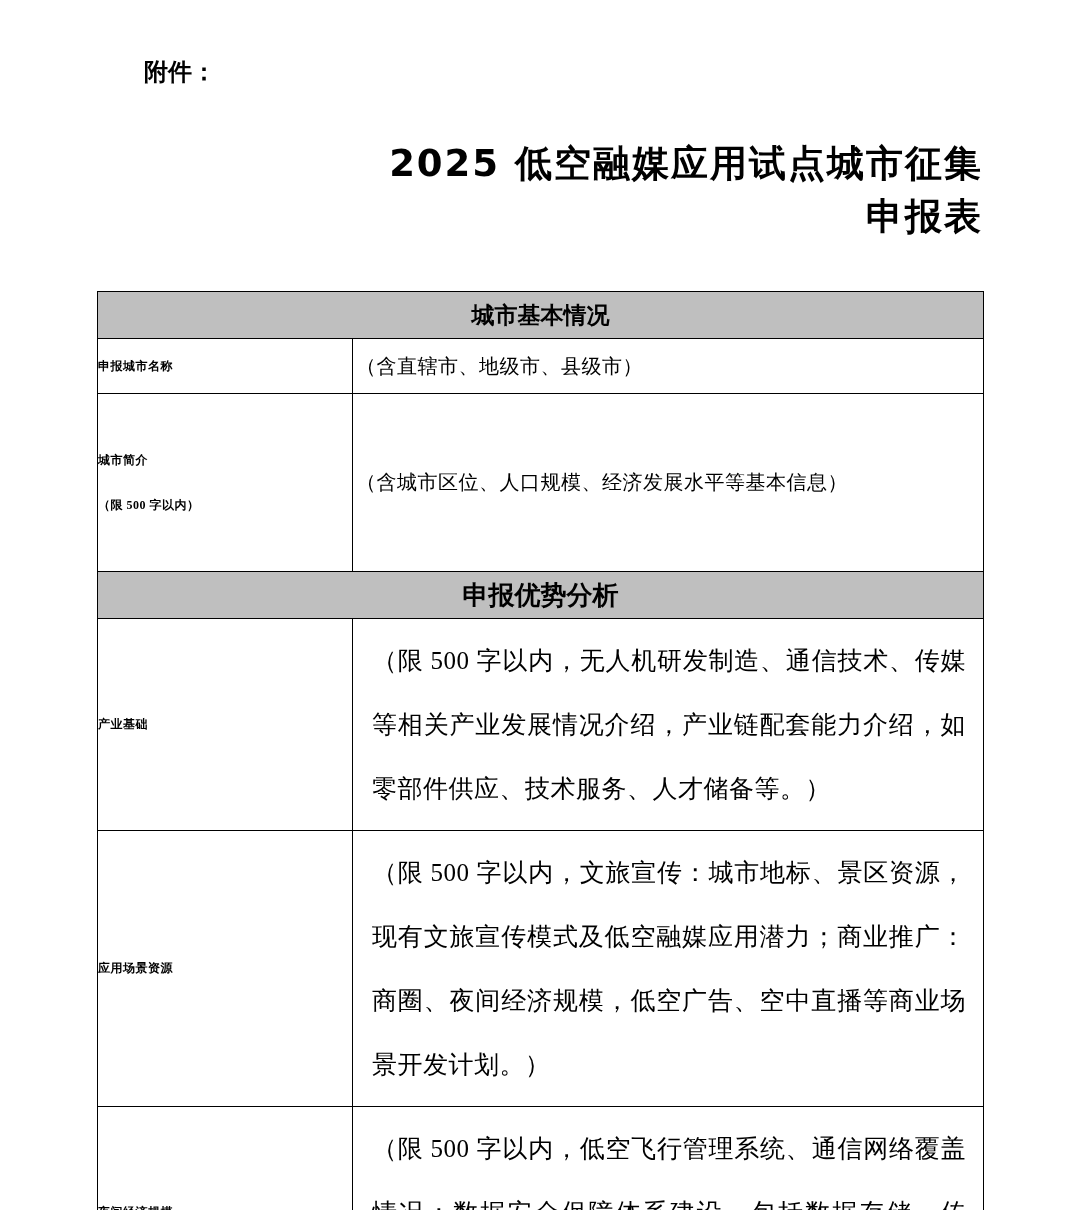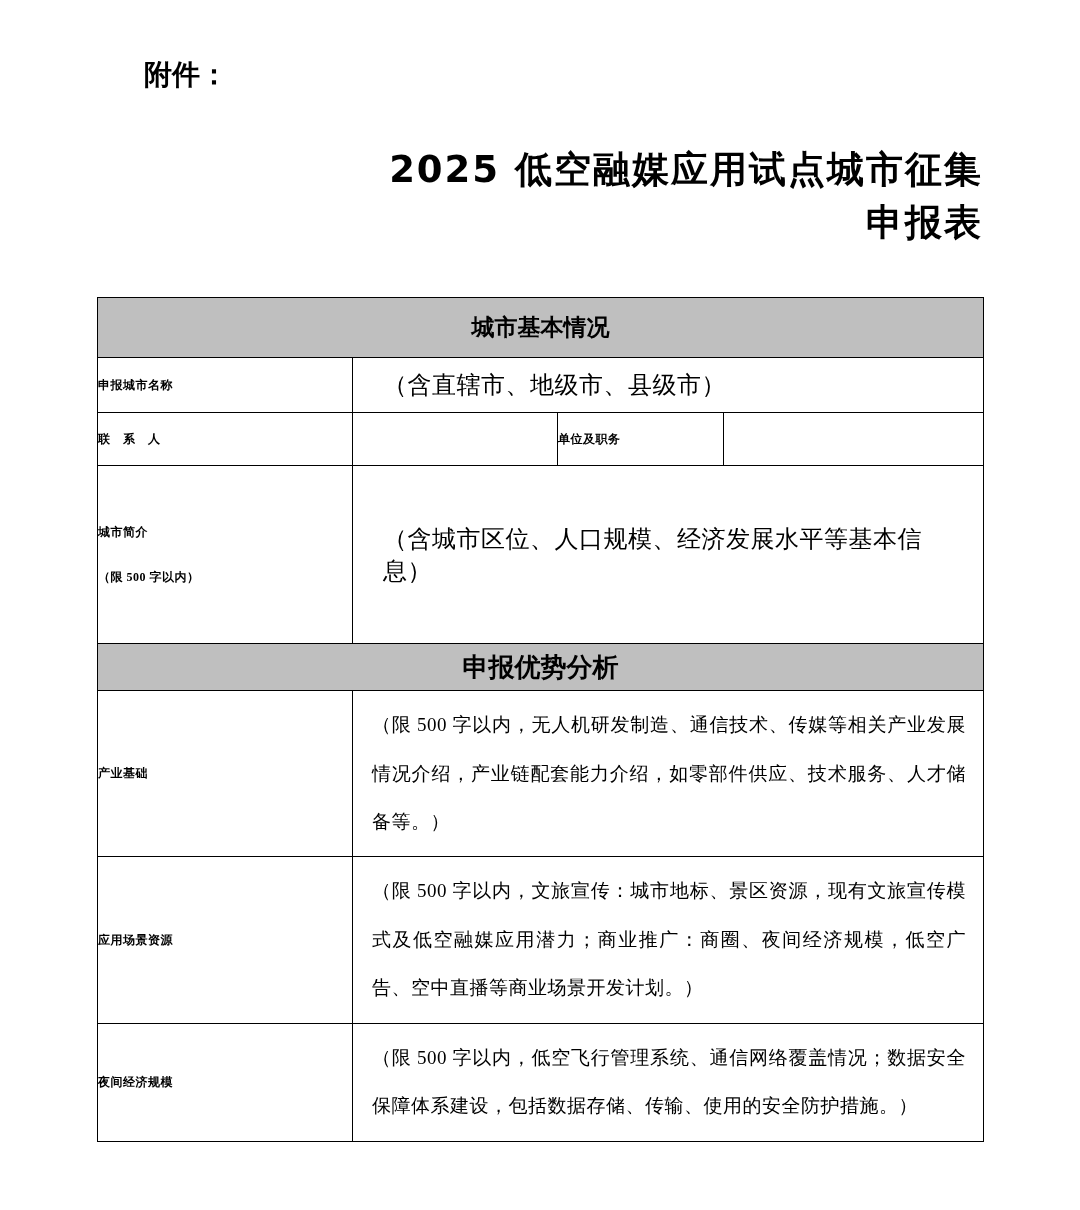--- a/index.html
+++ b/index.html
@@ -8,21 +8,21 @@
     width: 1080px;
     height: 1210px;
     color: #000;
     font-family: "Liberation Serif", "DejaVu Serif", serif;
     overflow: hidden;
   }
   .page { width: 1080px; height: 1210px; padding: 56px 97px 0 97px; background: #fff; }
 
   .attachment {
     margin-left: 47px;
-    font-size: 28px;
+    font-size: 24px;
     font-weight: 700;
     font-family: "DejaVu Sans", "Liberation Sans", sans-serif;
   }
 
   .title {
     margin-top: 50px;
     text-align: right;
     font-weight: 700;
     font-size: 37px;
     line-height: 1.42;
@@ -40,37 +40,37 @@
     border: 1.5px solid #000;
     vertical-align: middle;
   }
 
   .sec {
     background: #bfbfbf;
     text-align: center;
     font-weight: 700;
     font-family: "DejaVu Sans", "Liberation Sans", sans-serif;
   }
-  .sec1 { font-size: 23px; height: 60px; }
+  .sec1 { font-size: 23px; height: 47px; }
   .sec2 { font-size: 26px; height: 47px; }
 
   .lbl {
     font-weight: 700;
     font-size: 12px;
     letter-spacing: 0.5px;
   }
 
   .hint {
-    font-size: 24px;
-    padding: 0 30px;
+    font-size: 20px;
+    padding: 0 3px;
     letter-spacing: 0.5px;
   }
 
   .long {
-    font-size: 19px;
+    font-size: 25px;
     padding: 10px 17px 10px 19px;
     line-height: 2.55;
     text-align: justify;
     letter-spacing: 0.5px;
   }
 
   .intro-line2 { margin-top: 28px; }
 </style>
 </head>
 <body>
@@ -95,26 +95,20 @@
     <tbody>
         <tr>
       <td class="sec sec1" colspan="4">城市基本情况</td>
     </tr>
 
     <tr style="height:55px">
       <td class="lbl">申报城市名称</td>
       <td class="hint" colspan="3">（含直辖市、地级市、县级市）</td>
     </tr>
 
-    <tr style="height:53px">
-      <td class="lbl">联　系　人</td>
-      <td></td>
-      <td class="lbl">单位及职务</td>
-      <td></td>
-    </tr>
 
 
     <tr style="height:178px">
       <td class="lbl">
         <div>城市简介</div>
         <div class="intro-line2">（限 500 字以内）</div>
       </td>
       <td class="hint" colspan="3">（含城市区位、人口规模、经济发展水平等基本信息）</td>
     </tr>
 

